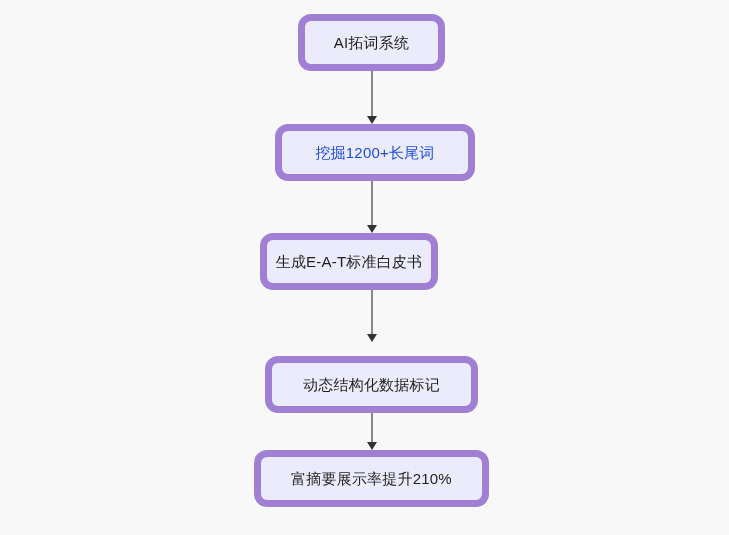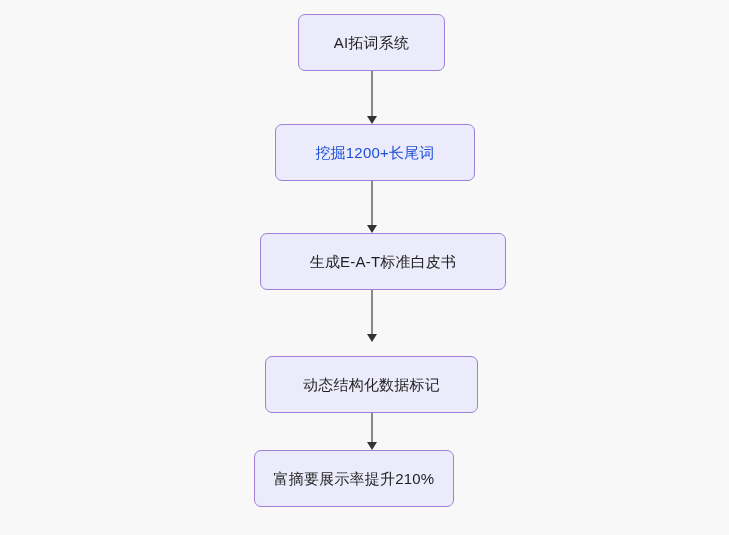--- a/index.html
+++ b/index.html
@@ -16,22 +16,22 @@
   #flowchart {
     position: relative;
     width: 729px;
     height: 535px;
     background: #f8f8f8;
   }
   .node {
     position: absolute;
     box-sizing: border-box;
     background: #ebebfb;
-    border: 1px solid #8b5cf6;
-    border-radius: 7px;
+    border: 7px solid #8b5cf6;
+    border-radius: 13px;
     display: flex;
     align-items: center;
     justify-content: center;
     color: #1f1f1f;
     font-size: 15px;
     letter-spacing: 0.2px;
     line-height: 1;
     white-space: nowrap;
   }
   .node-label {
@@ -79,22 +79,22 @@
     <div class="edge" style="left: 365px; top: 399px; height: 51px;">
       <div class="edge-line" style="height: 43px; background: rgb(136, 136, 136);"></div>
       <div class="edge-head" style="border-top-color: rgb(51, 51, 51);"></div>
     </div>
     <div class="node" style="left: 298px; top: 14px; width: 147px; height: 57px; background: rgb(235, 235, 251); border-color: rgb(160, 127, 212); color: rgb(31, 31, 31);">
       <span class="node-label">AI拓词系统</span>
     </div>
     <div class="node" style="left: 275px; top: 124px; width: 200px; height: 57px; background: rgb(235, 235, 251); border-color: rgb(160, 127, 212); color: #1d4ed8; text-align: right;">
       <span class="node-label">挖掘1200+长尾词</span>
     </div>
-    <div class="node" style="left: 260px; top: 233px; width: 246px; height: 57px; background: rgb(235, 235, 251); border-color: rgb(160, 127, 212); color: rgb(31, 31, 31);">
+    <div class="node" style="left: 260px; top: 233px; width: 178px; height: 57px; background: rgb(235, 235, 251); border-color: rgb(160, 127, 212); color: rgb(31, 31, 31);">
       <span class="node-label">生成E-A-T标准白皮书</span>
     </div>
     <div class="node" style="left: 265px; top: 356px; width: 213px; height: 57px; background: rgb(235, 235, 251); border-color: rgb(160, 127, 212); color: rgb(31, 31, 31);">
       <span class="node-label">动态结构化数据标记</span>
     </div>
-    <div class="node" style="left: 254px; top: 450px; width: 200px; height: 57px; background: rgb(235, 235, 251); border-color: rgb(160, 127, 212); color: rgb(31, 31, 31); justify-content: center;">
+    <div class="node" style="left: 254px; top: 450px; width: 235px; height: 57px; background: rgb(235, 235, 251); border-color: rgb(160, 127, 212); color: rgb(31, 31, 31); justify-content: center;">
       <span class="node-label">富摘要展示率提升210%</span>
     </div>
   </div>
 
 </body></html>

